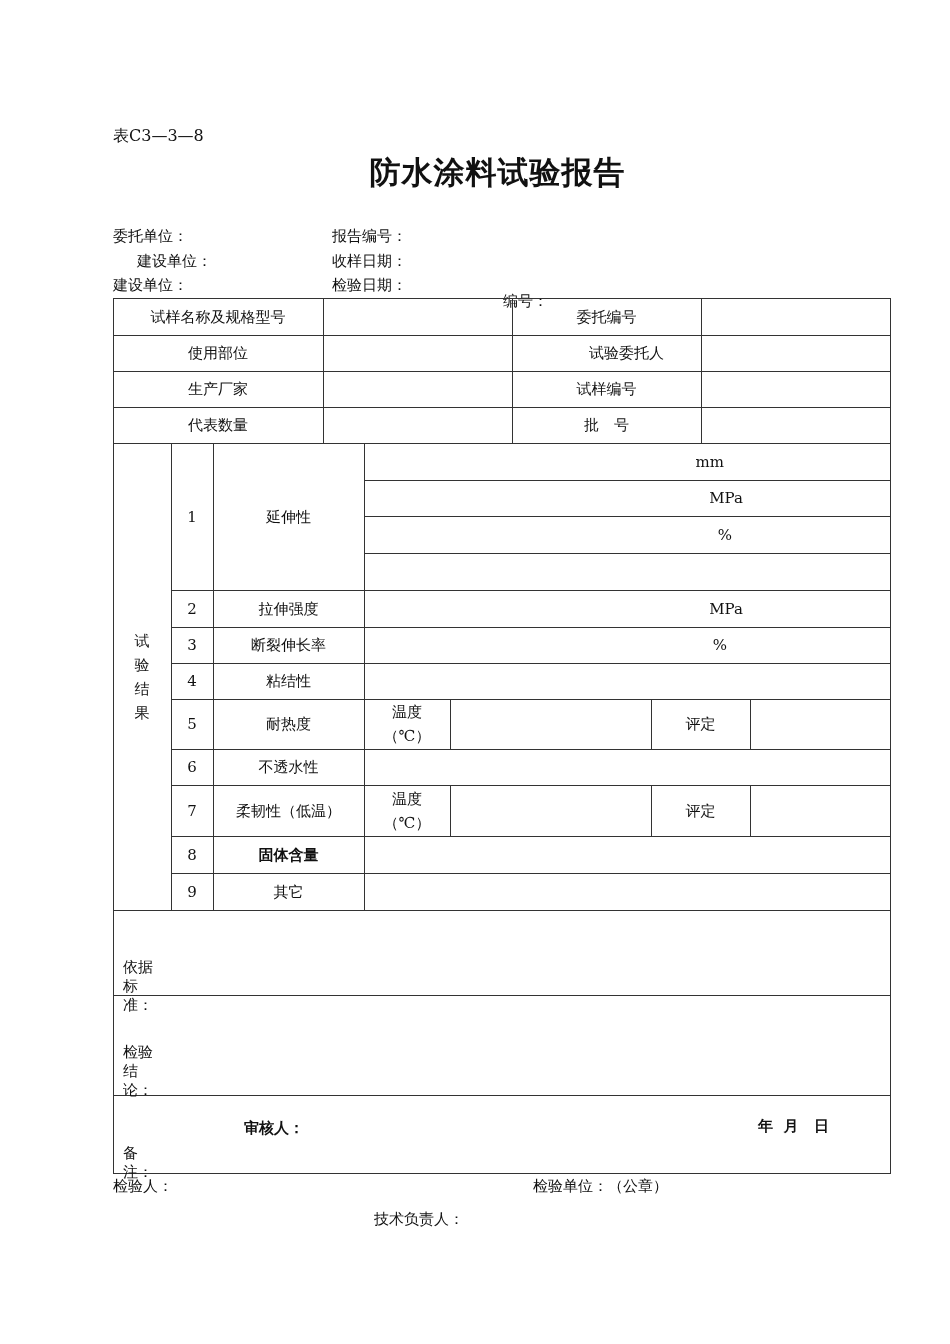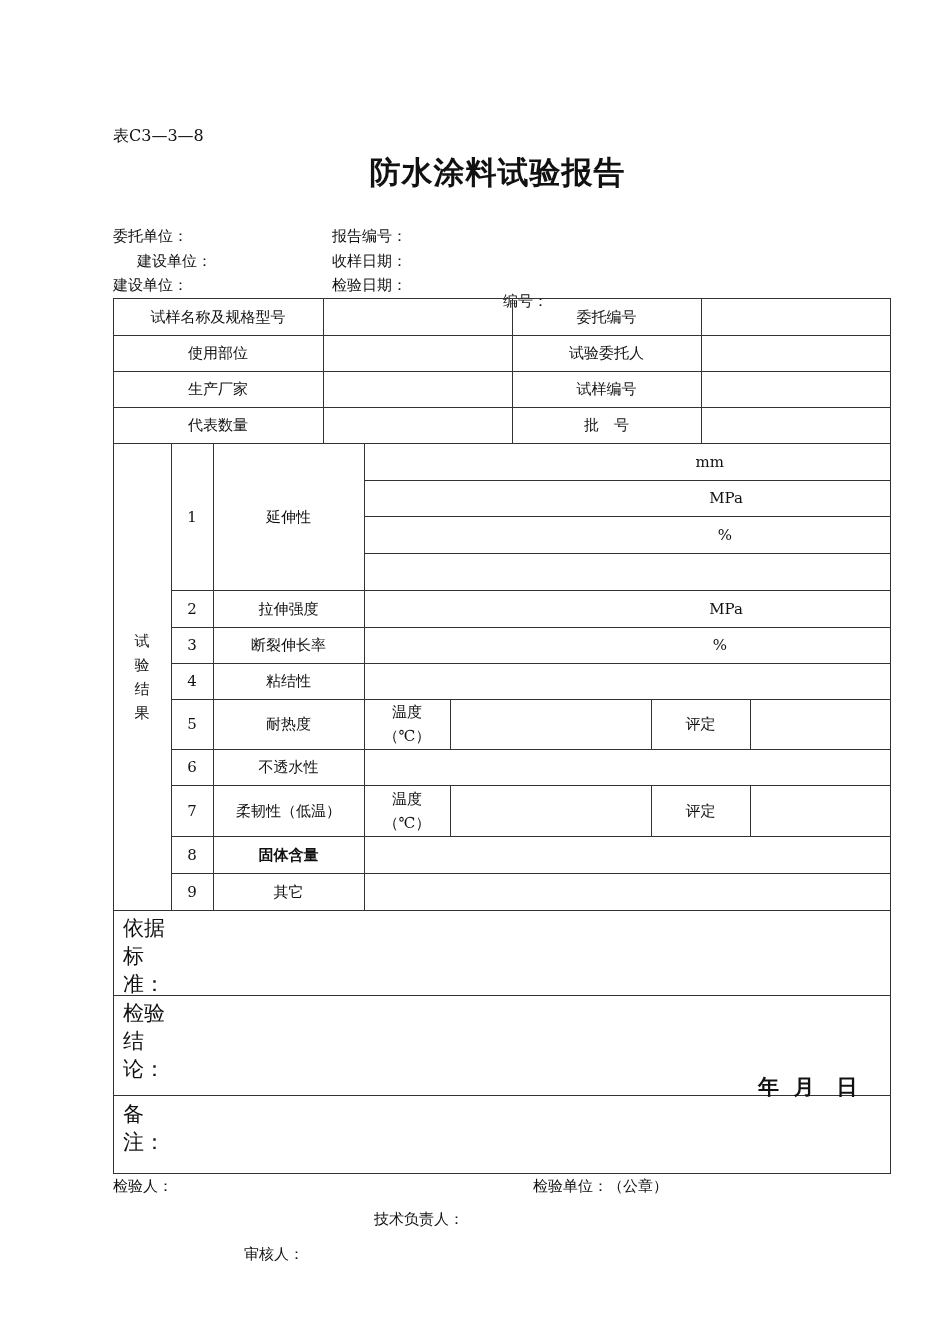--- a/index.html
+++ b/index.html
@@ -6,21 +6,21 @@
   body { width:950px; height:1344px; position:relative; font-family:"DejaVu Serif","Liberation Serif",serif; color:#111; font-size:15px; }
   .abs { position:absolute; white-space:nowrap;text-align:right; }
   .table-code { left:113px; top:126px; font-size:16px; }
   .title { left:0; width:995px; top:152px; text-align:center; font-size:31px; font-weight:bold; font-family:"DejaVu Sans","Liberation Sans",sans-serif; letter-spacing:1px; }
   .meta { font-size:15px; }
   .grid { position:absolute; left:0; top:0; }
   .cell { position:absolute; box-sizing:border-box; display:flex; align-items:center; justify-content:center; text-align:center; font-size:15px; line-height:24px; }
   .hl { position:absolute; height:1px; background:#333; }
   .vl { position:absolute; width:1px; background:#333; }
   .vertical { flex-direction:column; line-height:24px; }
-  .block-label { position:absolute; font-size:21px; }
+  .block-label { position:absolute; font-size:15px;margin-top:44px; }
   .footer { font-size:15px; }
 </style>
 </head>
 <body>
 
 <div class="abs table-code">表C3—3—8</div>
 <div class="abs title">防水涂料试验报告</div>
 
 <div class="abs meta" style="left:113px;top:227px;">委托单位：</div>
 <div class="abs meta" style="left:332px;top:227px;">报告编号：</div>
@@ -46,21 +46,21 @@
   <div class="vl" style="left:512px;top:298px;height:146px;"></div>
   <div class="vl" style="left:701px;top:298px;height:146px;"></div>
 
   <div class="cell" style="left:113px;top:298px;width:210px;height:37px;">试样名称及规格型号</div>
   <div class="cell" style="left:323px;top:298px;width:189px;height:37px;"></div>
   <div class="cell" style="left:512px;top:298px;width:189px;height:37px;">委托编号</div>
   <div class="cell" style="left:701px;top:298px;width:189px;height:37px;"></div>
 
   <div class="cell" style="left:113px;top:335px;width:210px;height:36px;">使用部位</div>
   <div class="cell" style="left:323px;top:335px;width:189px;height:36px;"></div>
-  <div class="cell" style="left:512px;top:335px;width:189px;height:36px;">试验委托人</div>
+  <div class="cell" style="left:532px;top:335px;width:189px;height:36px;">试验委托人</div>
   <div class="cell" style="left:701px;top:335px;width:189px;height:36px;"></div>
 
   <div class="cell" style="left:113px;top:371px;width:210px;height:36px;">生产厂家</div>
   <div class="cell" style="left:323px;top:371px;width:189px;height:36px;"></div>
   <div class="cell" style="left:512px;top:371px;width:189px;height:36px;">试样编号</div>
   <div class="cell" style="left:701px;top:371px;width:189px;height:36px;"></div>
 
   <div class="cell" style="left:113px;top:407px;width:210px;height:36px;">代表数量</div>
   <div class="cell" style="left:323px;top:407px;width:189px;height:36px;"></div>
   <div class="cell" style="left:512px;top:407px;width:189px;height:36px;">批　号</div>
@@ -155,15 +155,15 @@
 
   <div class="block-label" style="left:123px;top:999px;">检验结论：</div>
   <div class="block-label" style="left:113px;top:1020px;width:777px;height:50px;"></div>
   <div class="block-label" style="left:758px;top:1073px;white-space:pre;font-weight:bold;">年  月   日</div>
 
   <div class="block-label" style="left:123px;top:1100px;">备注：</div>
   <div class="block-label" style="left:113px;top:1121px;width:777px;height:50px;"></div>
 </div>
 
 <div class="abs footer" style="left:113px;top:1177px;">检验人：</div>
-<div class="abs footer" style="left:244px;top:1245px;">审核人：</div>
+<div class="abs footer" style="left:244px;top:1119px;font-weight:bold;">审核人：</div>
 <div class="abs footer" style="left:374px;top:1177px;margin-top:33px;">技术负责人：</div>
 <div class="abs footer" style="left:533px;top:1177px;">检验单位：（公章）</div>
 
 </body></html>

